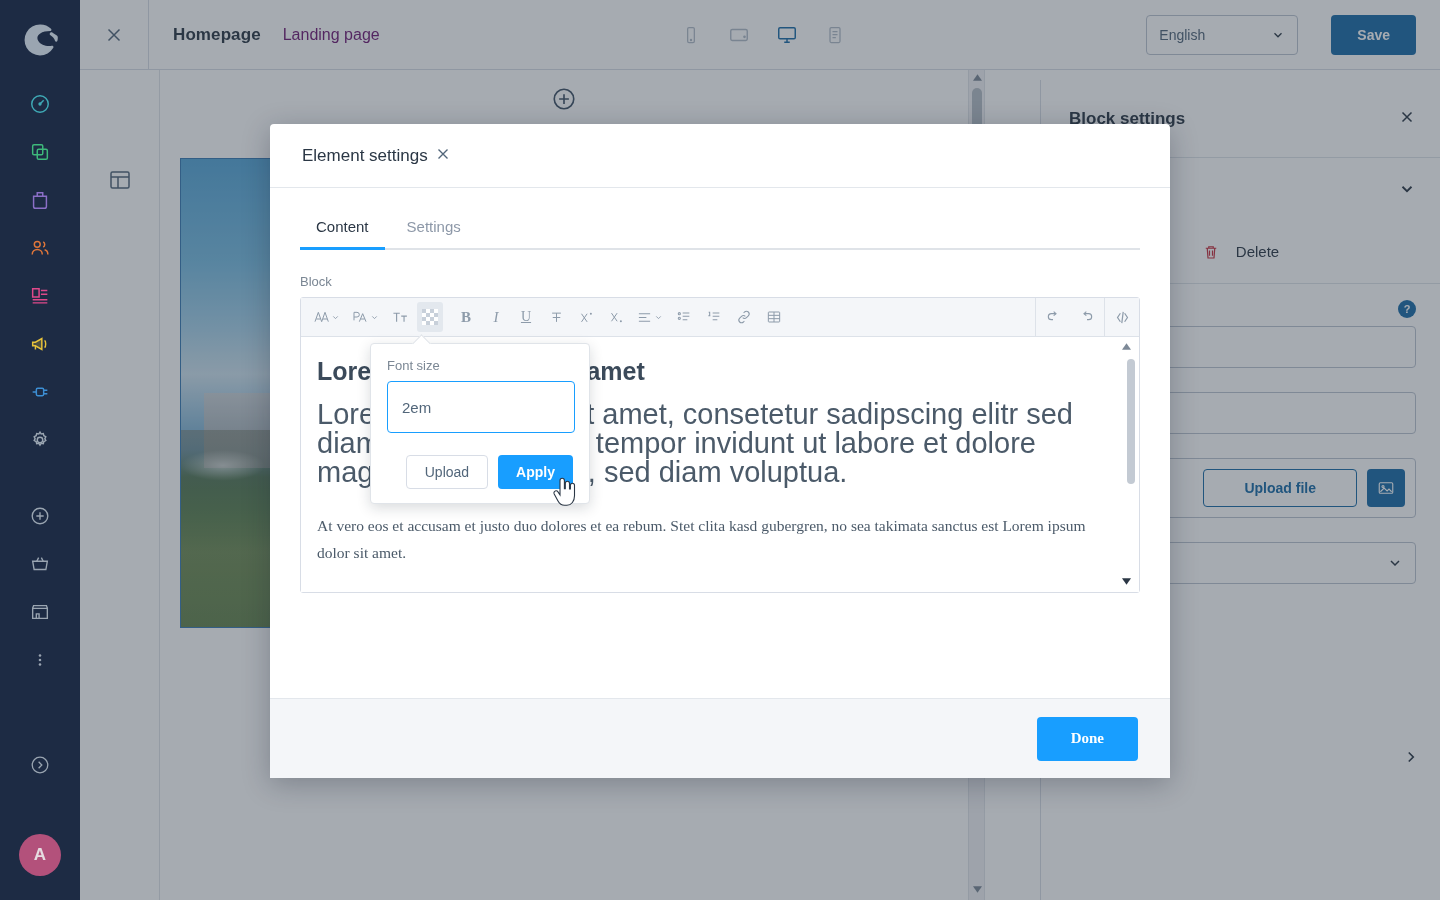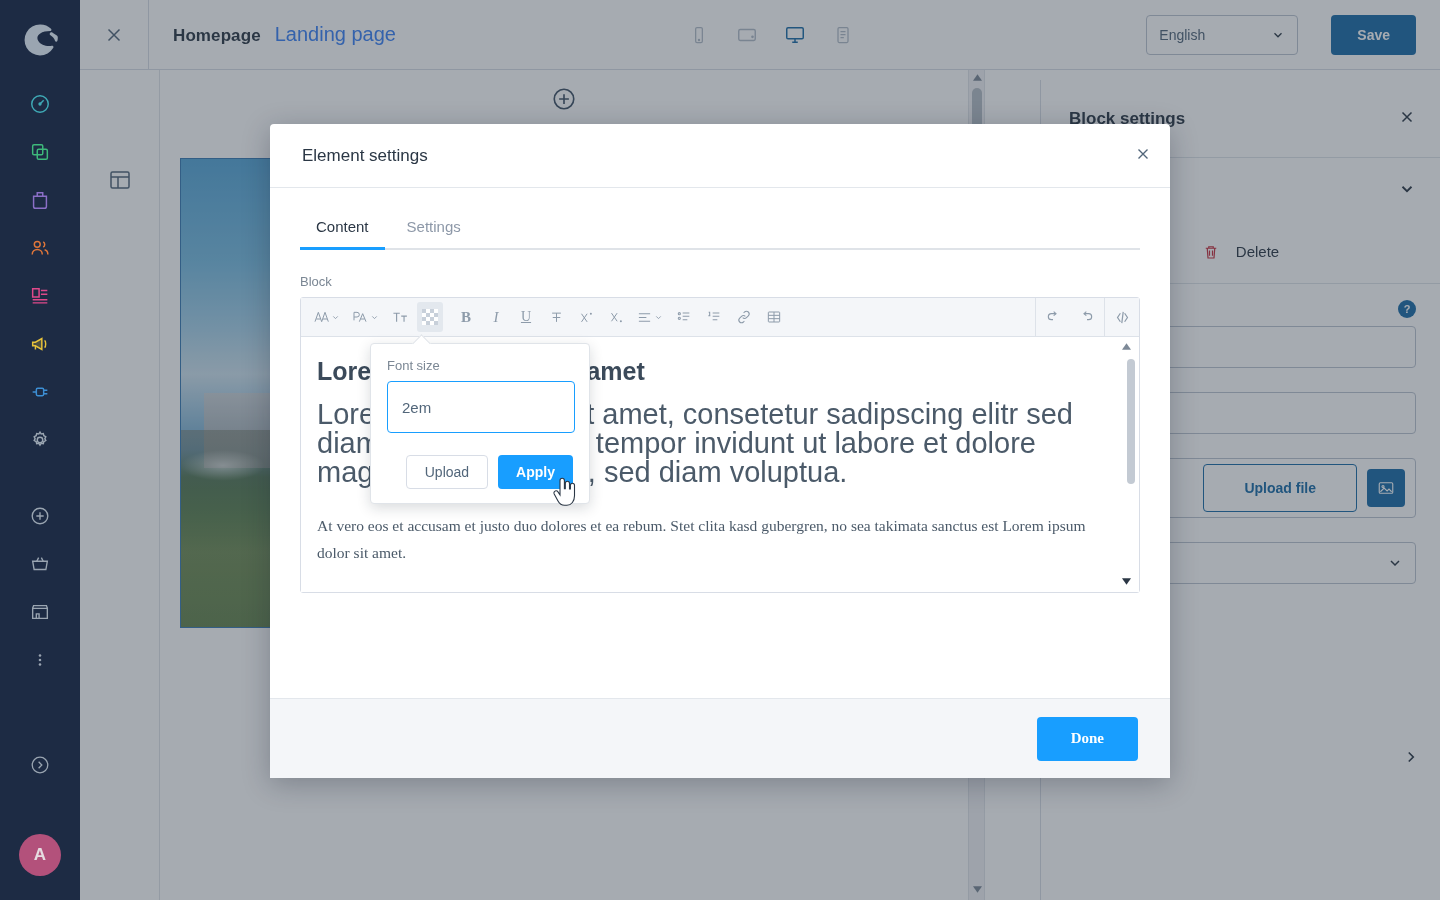--- a/index.html
+++ b/index.html
@@ -63,23 +63,23 @@
     background: #fff;
     border-bottom: 1px solid #d8dde6;
     display: flex; align-items: center;
   }
   .topbar-close {
     width: 69px; height: 69px;
     display: flex; align-items: center; justify-content: center;
     border-right: 1px solid #d8dde6;
     cursor: pointer;
   }
-  .topbar-titles { display: flex; align-items: baseline; gap: 14px; margin-left: 24px; }
+  .topbar-titles { display: flex; align-items: baseline; gap: 22px; margin-left: 24px; }
   .page-title { font-size: 17px; font-weight: 700; color: #2b3745; letter-spacing: .1px; }
-  .page-sub { font-size: 20px; color: #3b82f6; }
+  .page-sub { font-size: 16px; color: #701a75; }
   .device-switch { display: flex; align-items: center; gap: 14px; margin-left: auto; }
   .dev-btn { width: 34px; height: 34px; display:flex; align-items:center; justify-content:center; cursor:pointer; }
   .topbar-right { display: flex; align-items: center; gap: 33px; margin-left: auto; margin-right: 24px; }
   .lang-select {
     width: 152px; height: 40px;
     border: 1px solid #bcc5d0; border-radius: 4px;
     background: #fff; color: #52667a; font-size: 14px;
     display: flex; align-items: center; justify-content: space-between;
     padding: 0 12px; cursor: pointer;
   }
@@ -203,21 +203,21 @@
   }
   .bp-input {
     height: 42px; border:1px solid #bcc5d0; border-radius:4px; background:#fff;
     display:flex; align-items:center; padding: 0 12px; font-size:14px; color:#52667a;
   }
   .bp-upload {
     height: 60px; border:1px solid #bcc5d0; border-radius:4px; background:#fff;
     display:flex; align-items:center; justify-content:flex-end; gap:10px; padding: 0 10px;
   }
   .upload-btn {
-    height: 48px; padding: 0 40px; border:1px solid #1a6ca8; border-radius:4px;
+    height: 38px; padding: 0 40px; border:1px solid #1a6ca8; border-radius:4px;
     color:#1a6ca8; background:#fff; font-size:14px; font-weight:600; cursor:pointer;
     display:flex;align-items:center;justify-content:center;
     font-family:"Liberation Sans",sans-serif;
   }
   .upload-icon-btn {
     width: 38px; height: 38px; border-radius:4px; background:#1a6ca8;
     display:flex;align-items:center;justify-content:center; cursor:pointer;
   }
   .bp-select {
     height: 42px; border:1px solid #bcc5d0; border-radius:4px; background:#fff;
@@ -243,21 +243,21 @@
     width: 900px; height: 654px;
     background: #fff;
     border-radius: 4px;
     box-shadow: 0 6px 28px rgba(20,30,45,.28);
     z-index: 30;
     display: flex; flex-direction: column;
   }
   .modal-head {
     height: 64px; flex: 0 0 64px;
     border-bottom: 1px solid #e3e7ec;
-    display:flex; align-items:center; justify-content:space-between;
+    display:flex; align-items:center; 
     padding: 0 12px 0 32px;
   }
   .modal-title { font-size: 17px; color:#2b3745; }
   .modal-close { cursor:pointer; padding: 6px; }
   .modal-body { flex: 1; padding: 0 30px; position:relative; overflow: visible; }
 
   .tabs {
     display: flex; gap: 6px;
     border-bottom: 2px solid #dfe3e8;
     margin-top: 16px;

